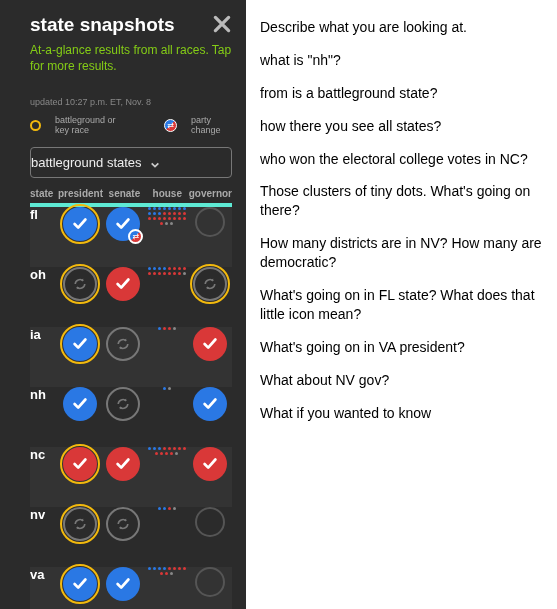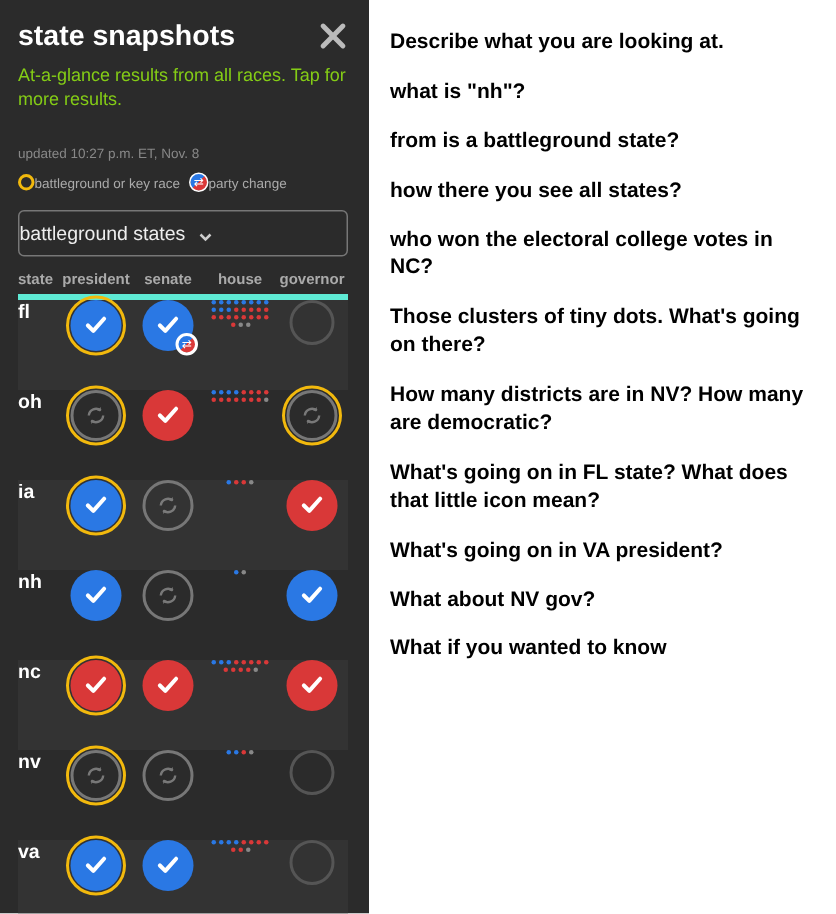--- a/index.html
+++ b/index.html
@@ -1,23 +1,23 @@
 <!DOCTYPE html>
 <html><head>
 <meta charset="utf-8">
 <style>
 * { box-sizing: border-box; margin: 0; padding: 0; }
 body { width: 557px; height: 609px; background: #fff; font-family: -apple-system, Helvetica, Arial, sans-serif; display: flex; overflow: hidden; }
-.panel { width: 246px; height: 609px; background: #2b2b2b; color: #eee; padding: 14px 14px 0 12px; overflow: hidden; position: relative; }
+.panel { width: 246px; height: 609px; background: #2b2b2b; color: #eee; padding: 14px 14px 0 30px; overflow: hidden; position: relative; }
 .close { position: absolute; top: 10px; right: 10px; width: 28px; height: 28px; display: flex; align-items: center; justify-content: center; color: #bbb; cursor: pointer; }
 .close svg { width: 22px; height: 22px; }
 .title { font-size: 19px; font-weight: 600; color: #fff; margin-bottom: 6px; }
 .subtitle { font-size: 12px; color: #84cc16; line-height: 1.35; margin-bottom: 23px; }
 .updated { font-size: 9px; color: #888; margin-bottom: 8px; }
-.legend { display: flex; align-items: center; gap: 0; font-size: 9px; color: #aaa; margin-bottom: 12px; }
+.legend { display: flex; align-items: center; gap: 14px; font-size: 9px; color: #aaa; margin-bottom: 12px; }
 .ring-icon { width: 11px; height: 11px; border: 2px solid #f2b90d; border-radius: 50%; display: inline-block; flex-shrink: 0; }
 .flip-icon { width: 13px; height: 13px; border-radius: 50%; display: inline-flex; align-items: center; justify-content: center; font-size: 8px; color: #fff; background: linear-gradient(135deg,#2a78e4 50%,#d93838 50%); flex-shrink: 0; border:1px solid #fff; }
 .filter { border: 1px solid #777; border-radius: 4px; padding: 7px 0; text-align: center; font-size: 13px; color: #eee; display: flex; align-items: center; gap: 8px; margin-bottom: 10px; cursor: pointer; }
 .chev { width: 10px; height: 10px; }
 .chev svg { width: 100%; height: 100%; }
 .hdr { display: flex; font-size: 10px; color: #aaa; border-bottom: 4px solid #5eead4; padding-bottom: 4px; }
 .hdr > div:first-child { width: 28px; font-weight: 600; }
 .hdr .col { flex: 1; text-align: center; font-weight: 600; }
 .rows { }
 .row { display: flex; align-items: flex-start; height: 60px; }
@@ -32,21 +32,21 @@
 .circ svg { width: 18px; height: 18px; }
 .circ.pending svg { width: 16px; height: 16px; opacity: .7; }
 .bg-ring { position: absolute; width: 40px; height: 40px; border: 2px solid #f2b90d; border-radius: 50%; top: 50%; left: 50%; transform: translate(-50%,-50%); pointer-events:none; }
 .mini-flip { position: absolute; bottom: -3px; right: -3px; width: 15px; height: 15px; border-radius: 50%; border: 2px solid #fff; background: linear-gradient(135deg,#2a78e4 50%,#d93838 50%); display: flex; align-items: center; justify-content: center; font-size: 8px; color: #fff; }
 .dots { display: flex; flex-wrap: wrap; width: 38px; gap: 2px; justify-content: center; }
 .dot { width: 3px; height: 3px; border-radius: 50%; }
 .dot.b { background: #2a78e4; }
 .dot.r { background: #d93838; }
 .dot.g { background: #888; }
 .questions { flex: 1; padding: 18px 14px; color: #000; font-size: 14px; line-height: 1.35; }
-.questions p { margin-bottom: 14px; font-weight: bold; }
+.questions p { margin-bottom: 14px; }
 </style>
 </head>
 <body>
 
 <div class="panel">
   <div class="close">
     <svg viewBox="0 0 20 20">
         <path d="M4 4 L16 16 M16 4 L4 16" stroke="#bbb" stroke-width="3" stroke-linecap="round"></path>
       </svg>
   </div>

